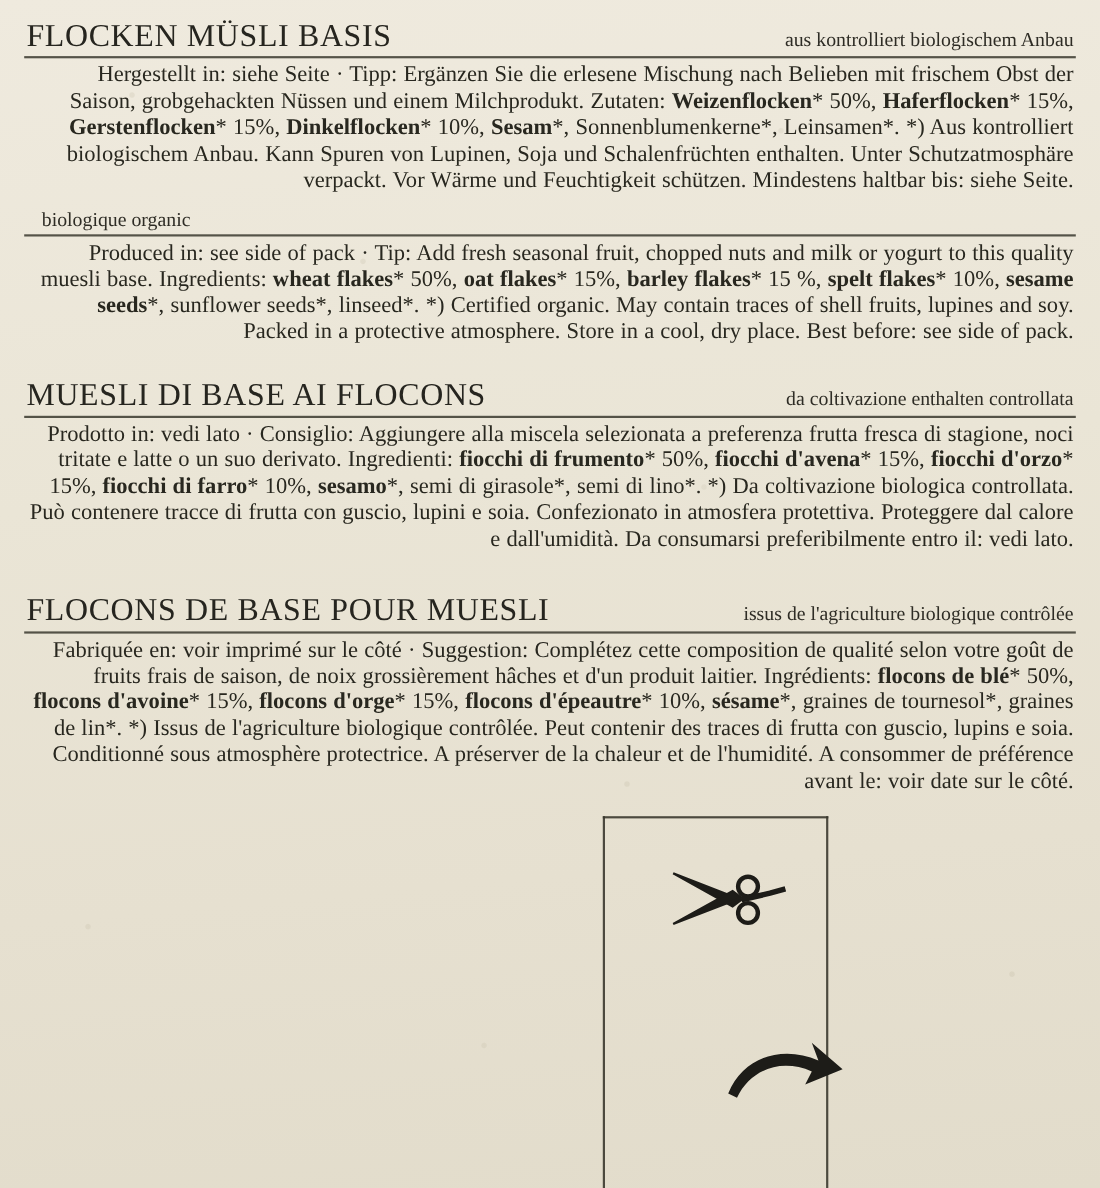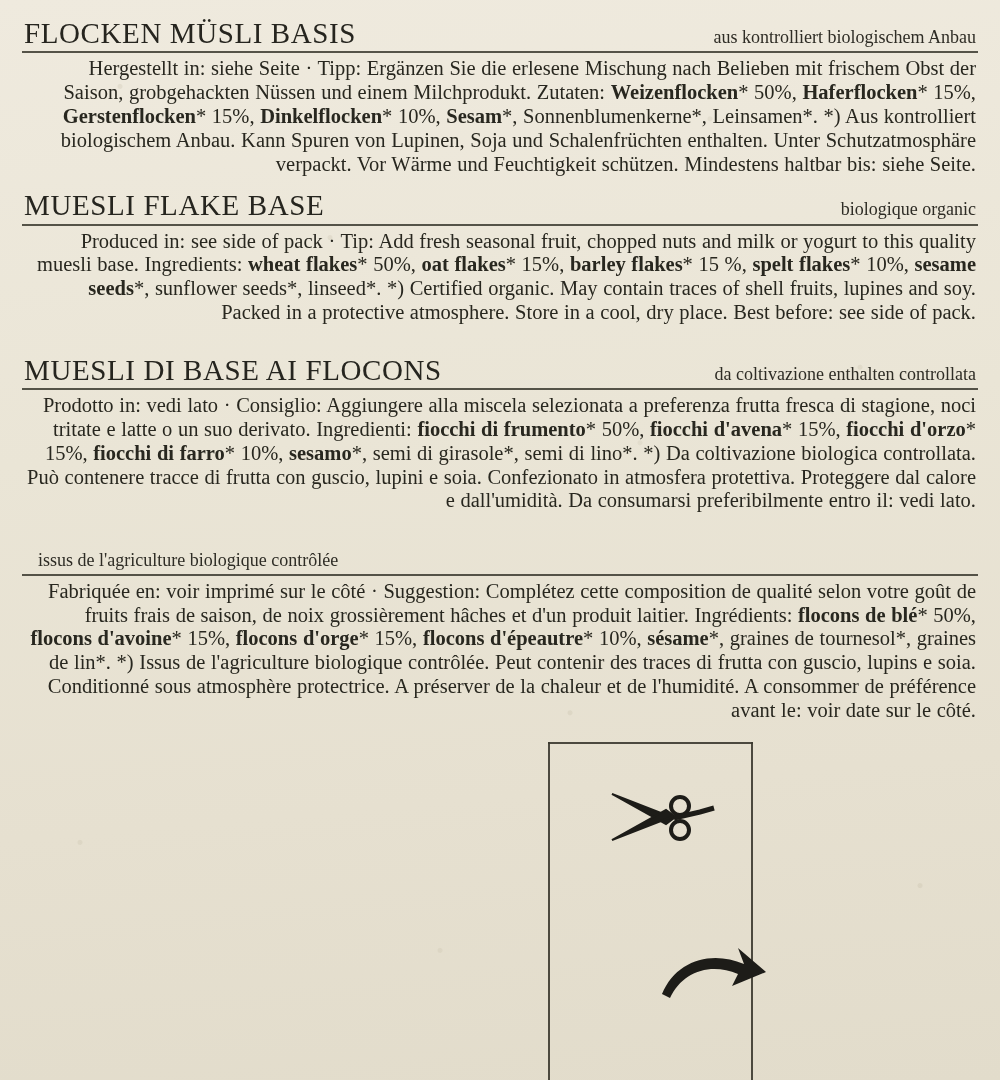--- a/index.html
+++ b/index.html
@@ -132,21 +132,20 @@
       <div class="block-claim">aus kontrolliert biologischem Anbau</div>
     </div>
     <div class="rule"></div>
     <div class="body-text">Hergestellt in: siehe Seite · Tipp: Ergänzen Sie die erlesene Mischung nach Belieben mit frischem Obst der Saison, grobgehackten Nüssen und einem Milchprodukt. Zutaten: <b>Weizenflocken</b>* 50%, <b>Haferflocken</b>* 15%, <b>Gerstenflocken</b>* 15%, <b>Dinkelflocken</b>* 10%, <b>Sesam</b>*, Sonnenblumenkerne*, Leinsamen*. *) Aus kontrolliert biologischem Anbau. Kann Spuren von Lupinen, Soja und Schalenfrüchten enthalten. Unter Schutzatmosphäre verpackt. Vor Wärme und Feuchtigkeit schützen. Mindestens haltbar bis: siehe Seite.</div>
   </div>
 
   <div class="gap-sm"></div>
 
   <div class="lang-block">
     <div class="block-head">
-      <div class="block-title">MUESLI FLAKE BASE</div>
       <div class="block-claim">biologique organic</div>
     </div>
     <div class="rule"></div>
     <div class="body-text">Produced in: see side of pack · Tip: Add fresh seasonal fruit, chopped nuts and milk or yogurt to this quality muesli base. Ingredients: <b>wheat flakes</b>* 50%, <b>oat flakes</b>* 15%, <b>barley flakes</b>* 15 %, <b>spelt flakes</b>* 10%, <b>sesame seeds</b>*, sunflower seeds*, linseed*. *) Certified organic. May contain traces of shell fruits, lupines and soy. Packed in a protective atmosphere. Store in a cool, dry place. Best before: see side of pack.</div>
   </div>
 
   <div class="gap-md"></div>
 
   <div class="lang-block">
     <div class="block-head">
@@ -154,20 +153,21 @@
       <div class="block-claim">da coltivazione enthalten controllata</div>
     </div>
     <div class="rule"></div>
     <div class="body-text">Prodotto in: vedi lato · Consiglio: Aggiungere alla miscela selezionata a preferenza frutta fresca di stagione, noci tritate e latte o un suo derivato. Ingredienti: <b>fiocchi di frumento</b>* 50%, <b>fiocchi d'avena</b>* 15%, <b>fiocchi d'orzo</b>* 15%, <b>fiocchi di farro</b>* 10%, <b>sesamo</b>*, semi di girasole*, semi di lino*. *) Da coltivazione biologica controllata. Può contenere tracce di frutta con guscio, lupini e soia. Confezionato in atmosfera protettiva. Proteggere dal calore e dall'umidità. Da consumarsi preferibilmente entro il: vedi lato.</div>
   </div>
 
   <div class="gap-lg"></div>
 
   <div class="lang-block">
     <div class="block-head">
+      <div class="block-title">FLOCONS DE BASE POUR MUESLI</div>
       <div class="block-claim">issus de l'agriculture biologique contrôlée</div>
     </div>
     <div class="rule"></div>
     <div class="body-text">Fabriquée en: voir imprimé sur le côté · Suggestion: Complétez cette composition de qualité selon votre goût de fruits frais de saison, de noix grossièrement hâches et d'un produit laitier. Ingrédients: <b>flocons de blé</b>* 50%, <b>flocons d'avoine</b>* 15%, <b>flocons d'orge</b>* 15%, <b>flocons d'épeautre</b>* 10%, <b>sésame</b>*, graines de tournesol*, graines de lin*. *) Issus de l'agriculture biologique contrôlée. Peut contenir des traces di frutta con guscio, lupins e soia. Conditionné sous atmosphère protectrice. A préserver de la chaleur et de l'humidité. A consommer de préférence avant le: voir date sur le côté.</div>
   </div>
 
   <div id="cut-guide">
     <div class="hline"></div>
     <div class="vline left"></div>
     <div class="vline right"></div>

